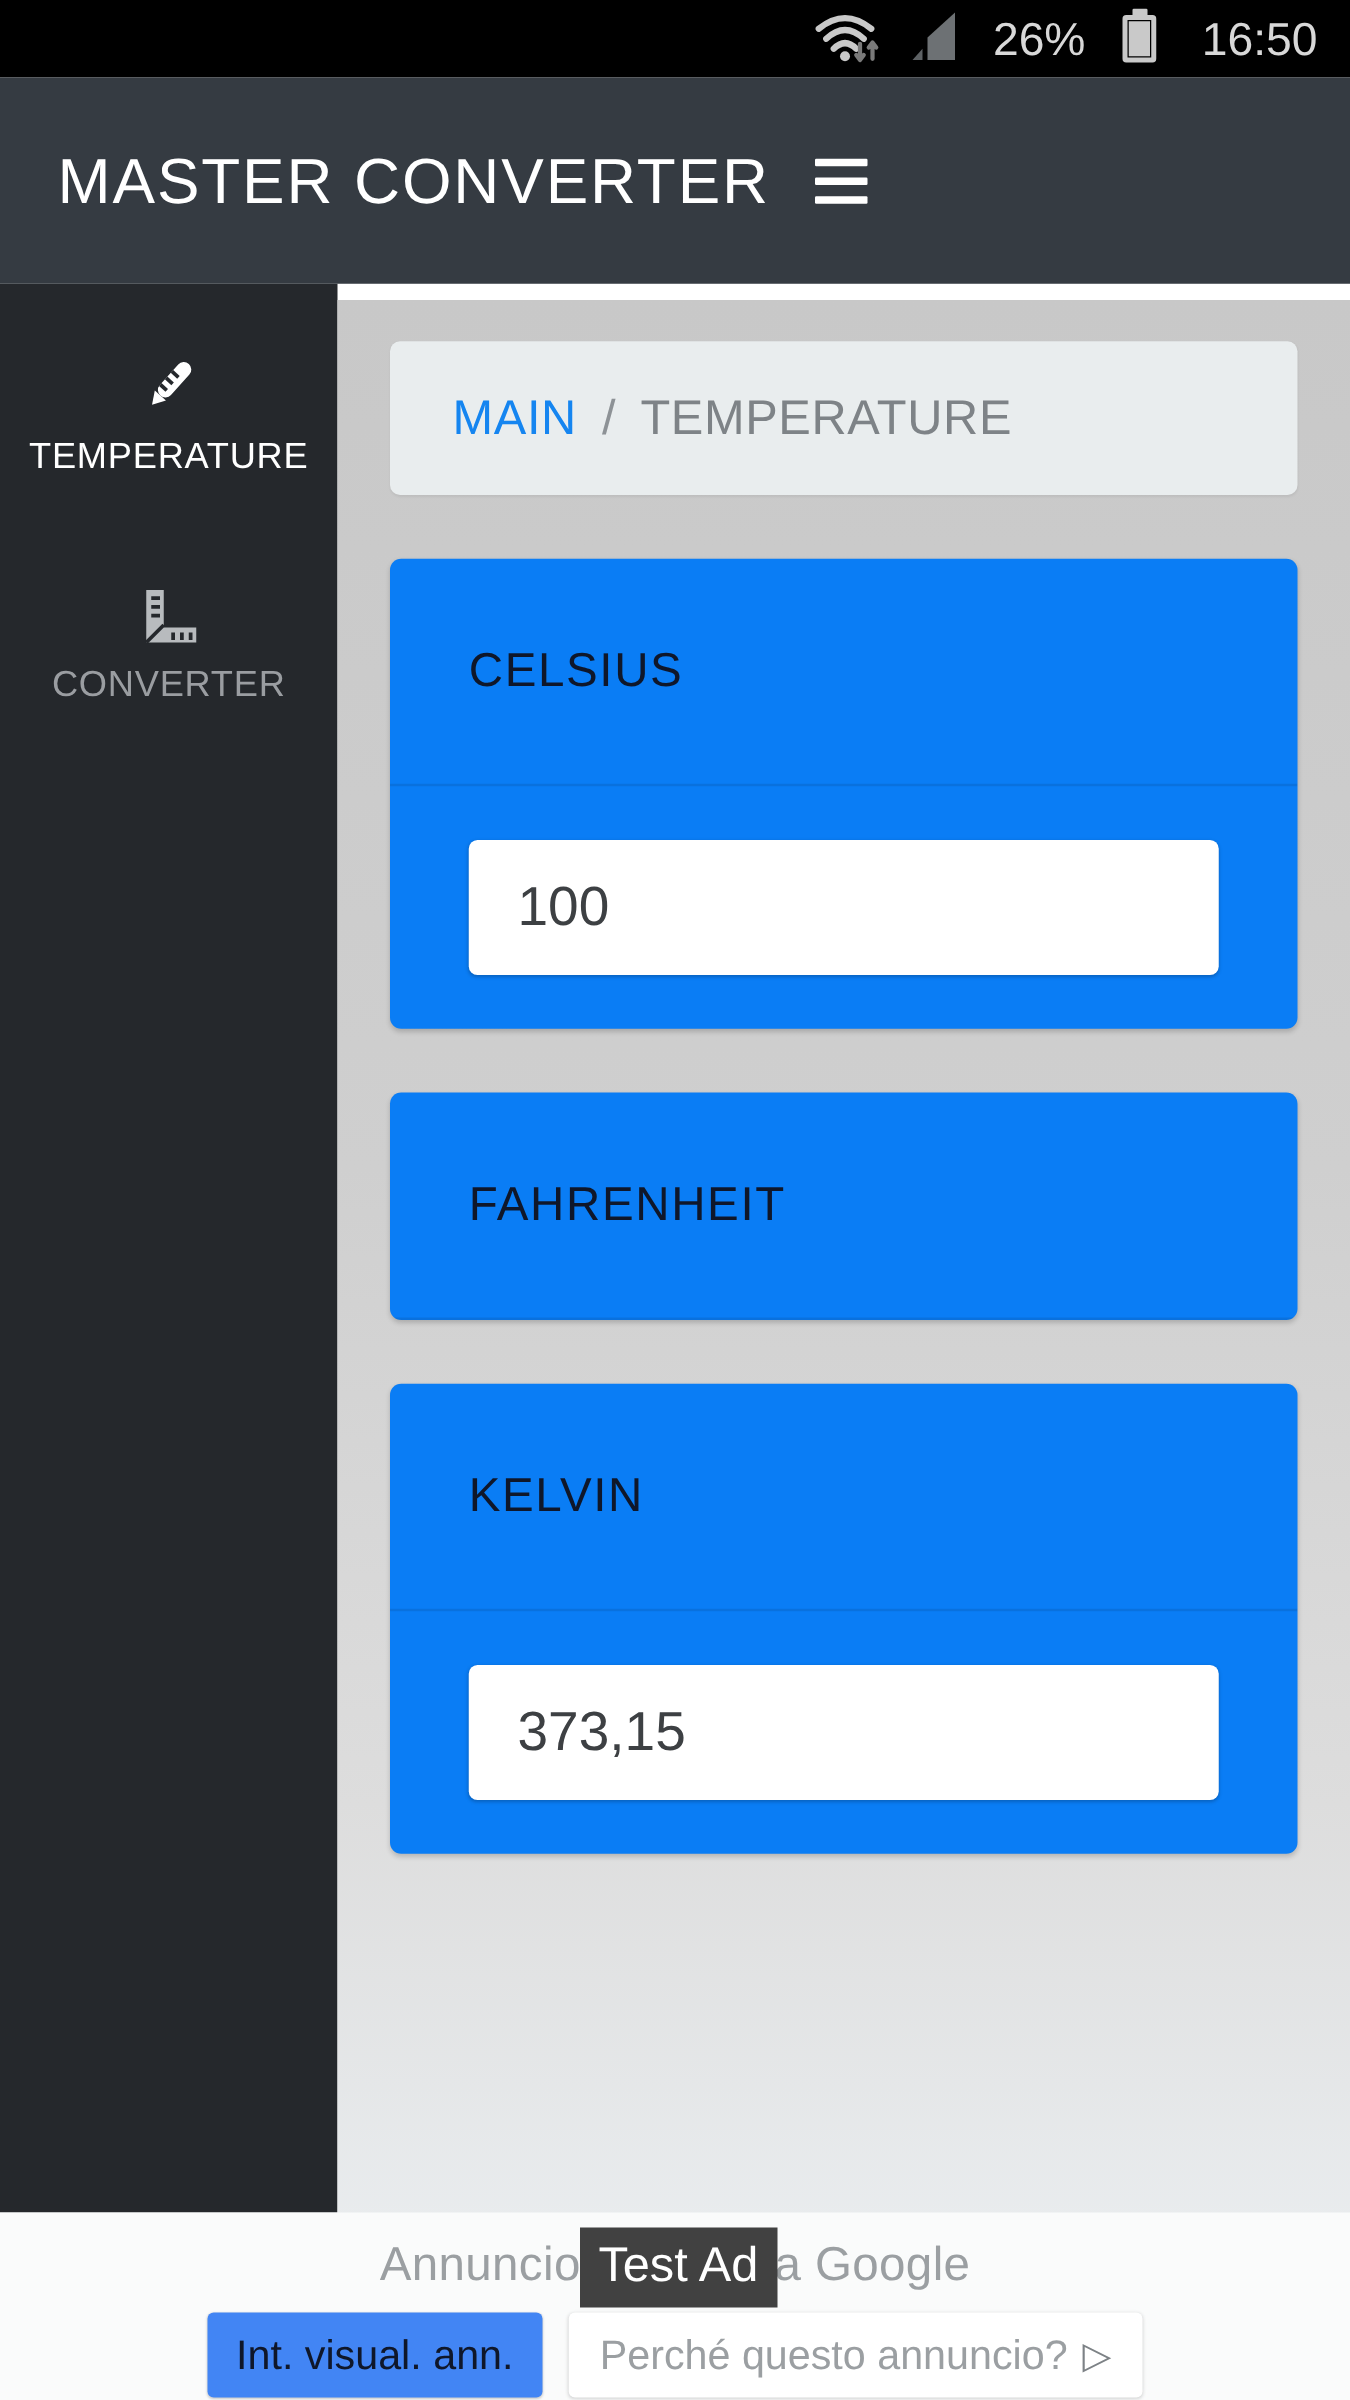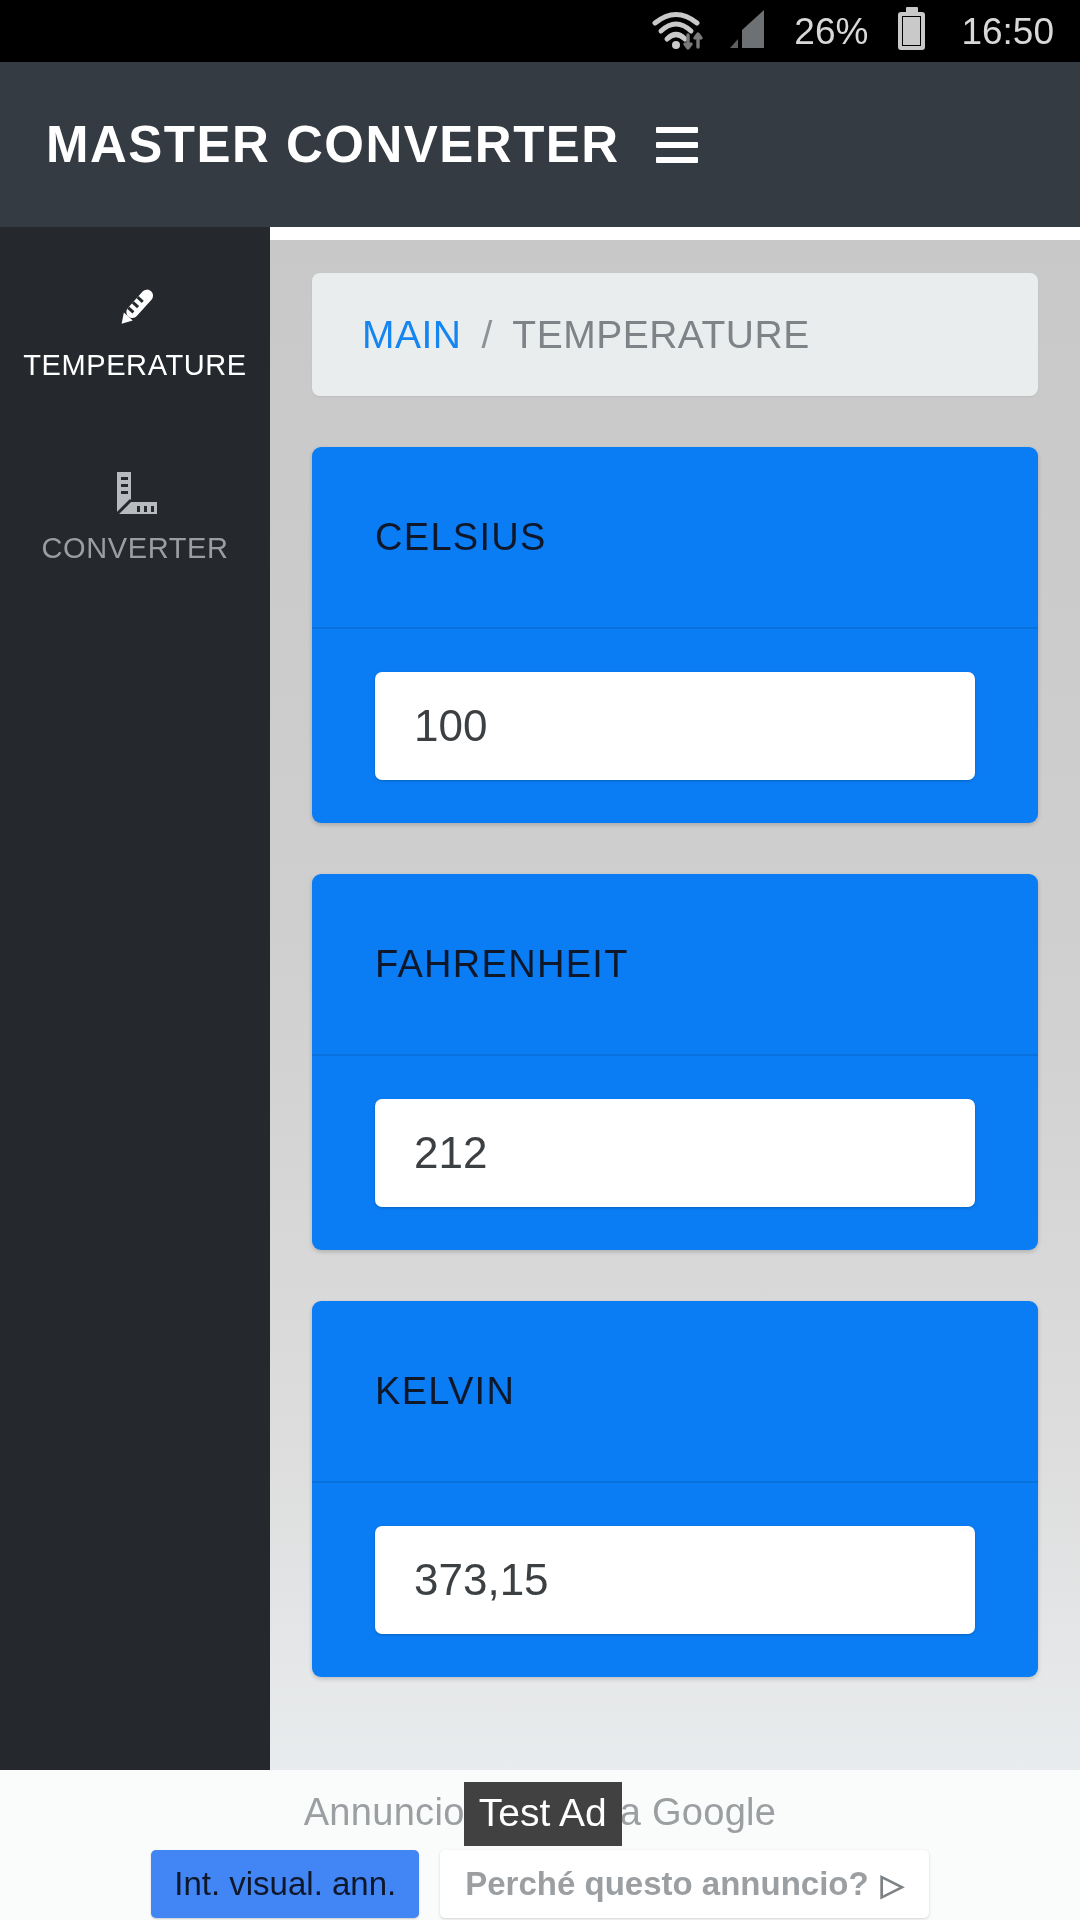--- a/index.html
+++ b/index.html
@@ -36,21 +36,21 @@
   }
   .sb-time{ margin-left:4px; }
   .sb-pct{ margin-left:6px; }
 
   
   .appbar{
     position:absolute; left:0; top:62px; width:1080px; height:165px;
     background:#353b42; display:flex; align-items:center; padding-left:46px;
   }
   .app-title{
-    color:#ffffff; font-size:51px; letter-spacing:1.5px; font-weight:700;
+    color:#ffffff; font-size:51px; letter-spacing:1.5px; font-weight:400;
     white-space:nowrap;
   }
   .hamburger{
     margin-left:36px; width:42px; height:36px; display:flex; flex-direction:column;
     justify-content:space-between; cursor:pointer;
   }
   .hamburger span{ display:block; height:6px; background:#ffffff; border-radius:1px; }
 
   
   .sidebar{
@@ -115,21 +115,20 @@
   .ad-btn-blue{
     background:#4285f4; color:#0f172a; font-size:33px;
     padding:15px 23px; border-radius:5px; white-space:nowrap;
     box-shadow:0 1px 2px rgba(0,0,0,0.2);
   }
   .ad-btn-white{
     background:#ffffff; color:#9b9fa2; font-size:33px;
     padding:15px 25px; border-radius:5px; white-space:nowrap;
     display:flex; align-items:center; gap:12px;
     box-shadow:0 1px 3px rgba(0,0,0,0.16);
-    font-weight:bold;
   }
   .ad-play{ font-size:30px; color:#7d8286; }
 </style>
 </head>
 <body>
 
 <div class="statusbar">
   <div class="sb-icons">
     <span class="wifi-wrap">
       <svg width="52" height="44" viewBox="0 0 52 44">
@@ -211,23 +210,20 @@
     </div>
     <div class="card-body">
       <div class="field">100</div>
     </div>
   </div>
 
   <div class="card">
     <div class="card-head">
       <span class="card-title">FAHRENHEIT</span>
     </div>
-    <div class="card-body">
-      <div class="field">212</div>
-    </div>
   </div>
 
   <div class="card">
     <div class="card-head">
       <span class="card-title">KELVIN</span>
     </div>
     <div class="card-body">
       <div class="field">373,15</div>
     </div>
   </div>

